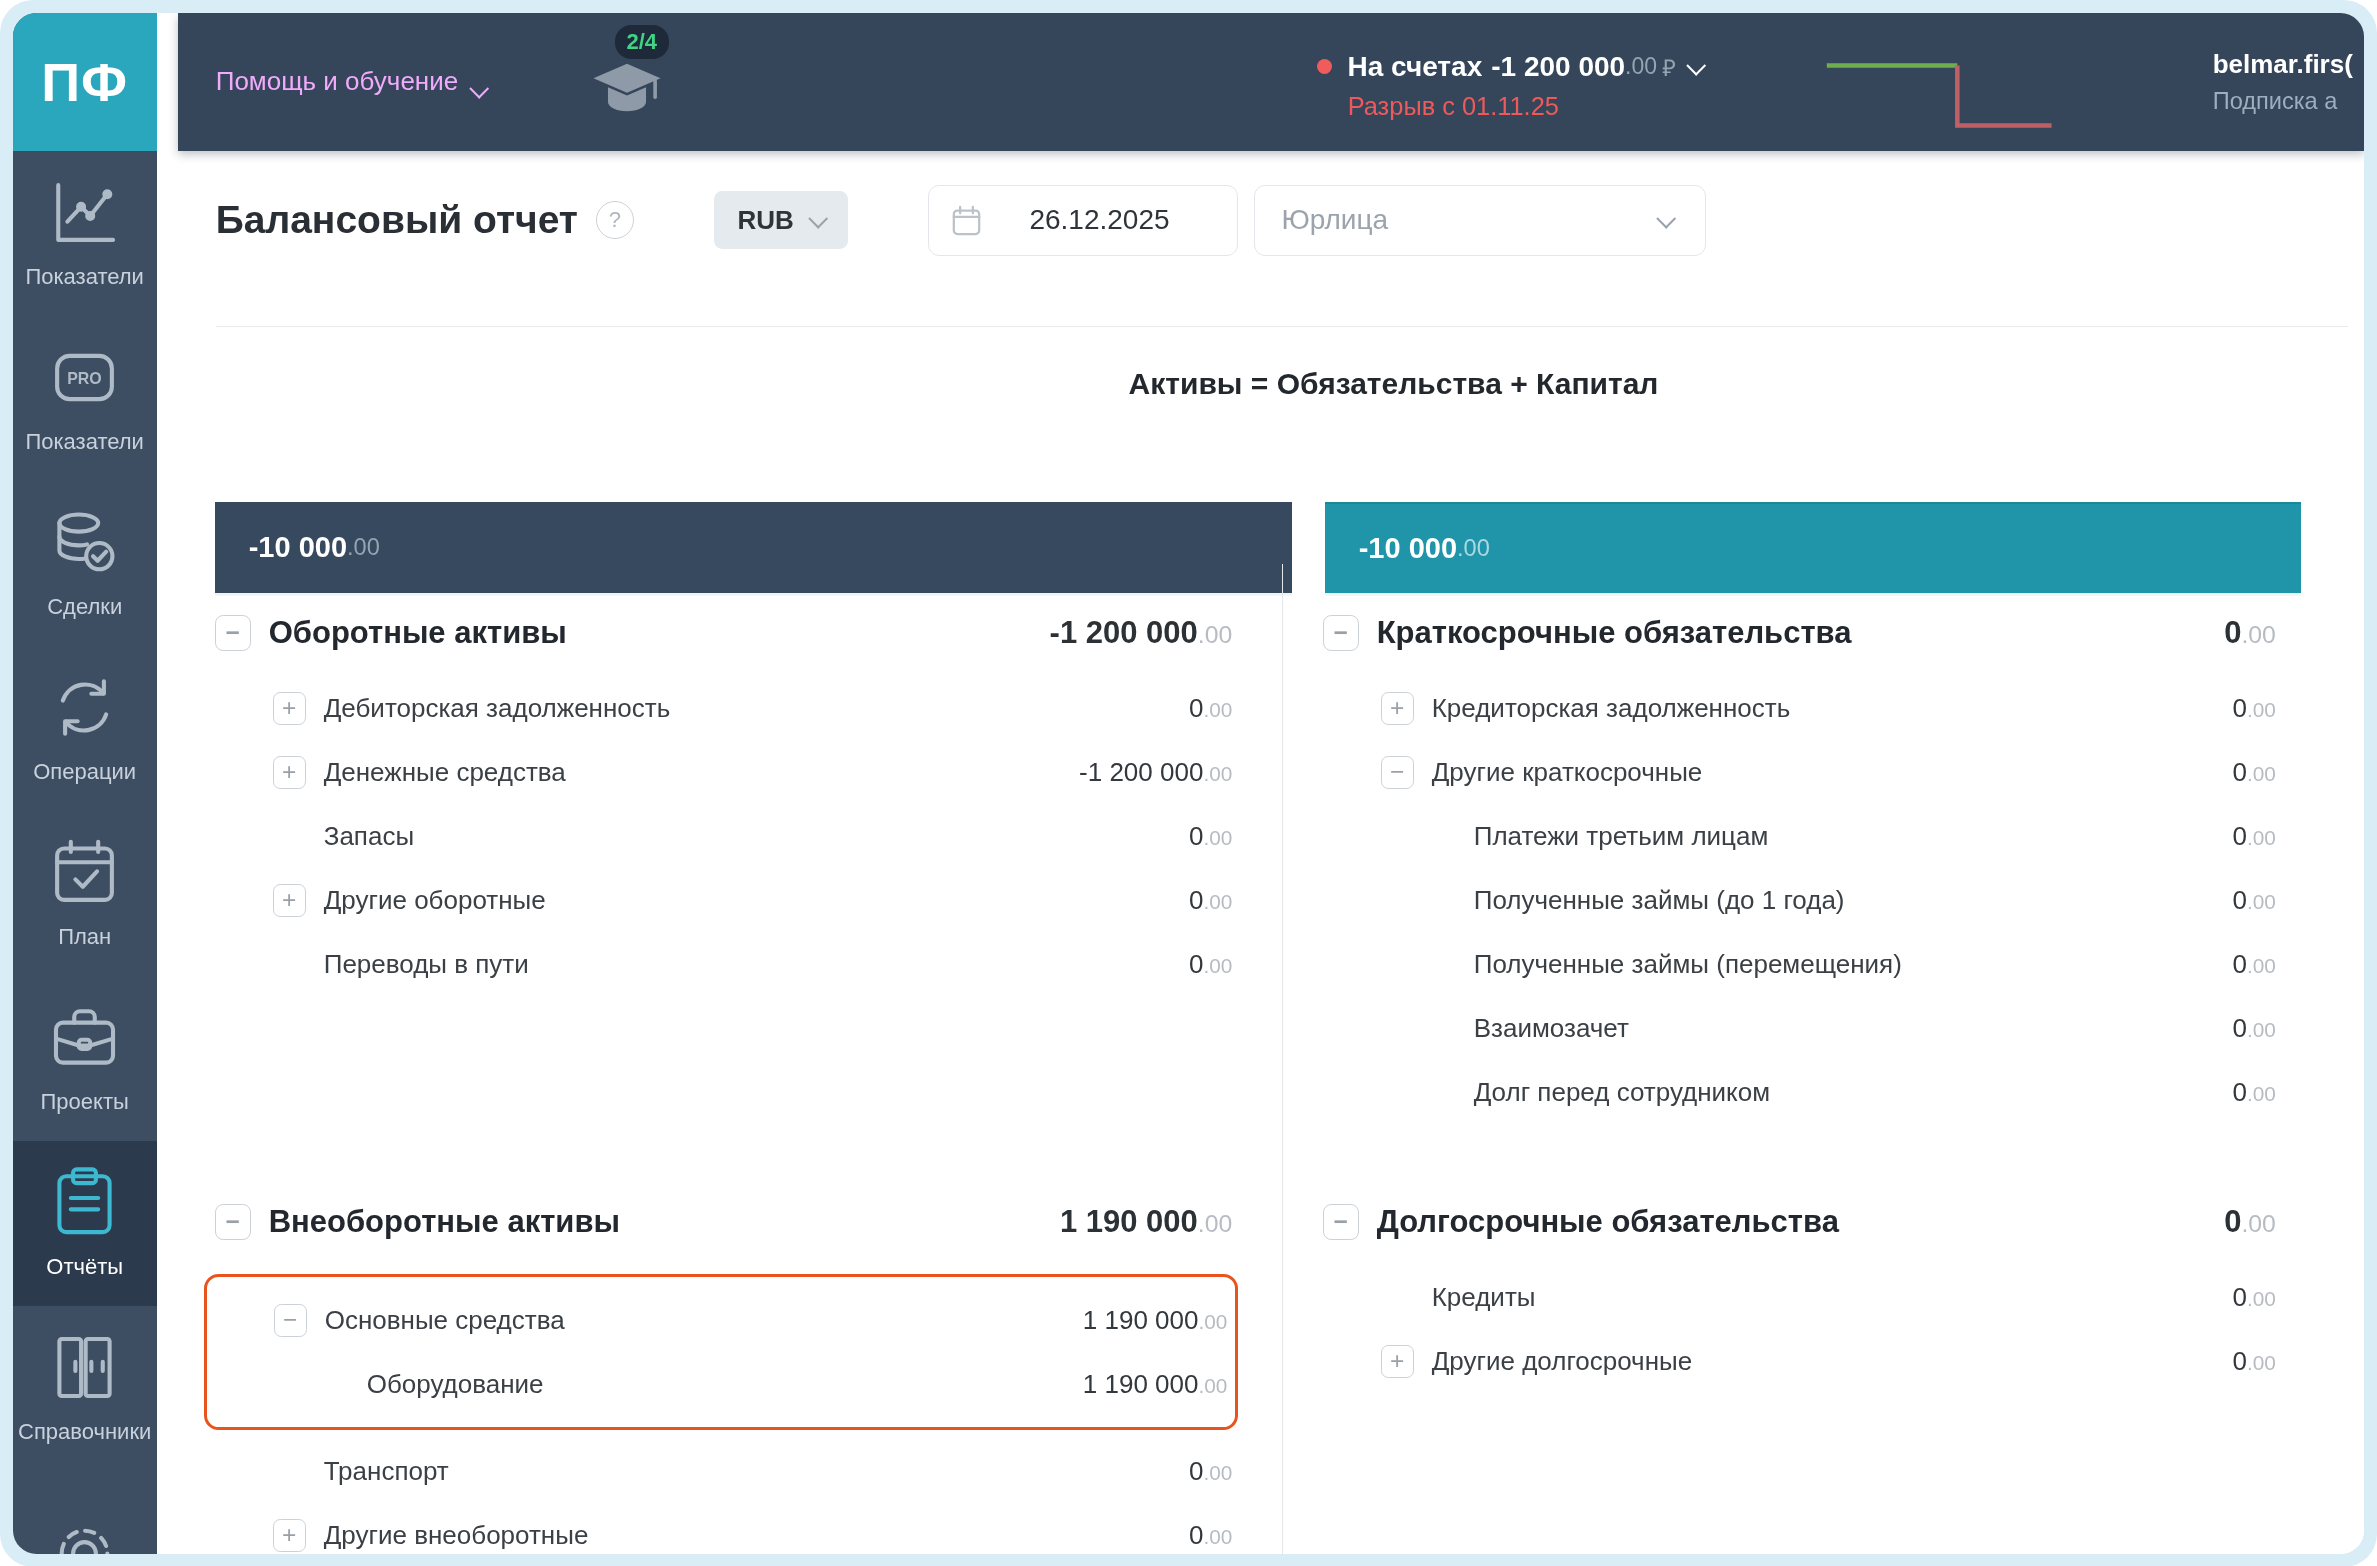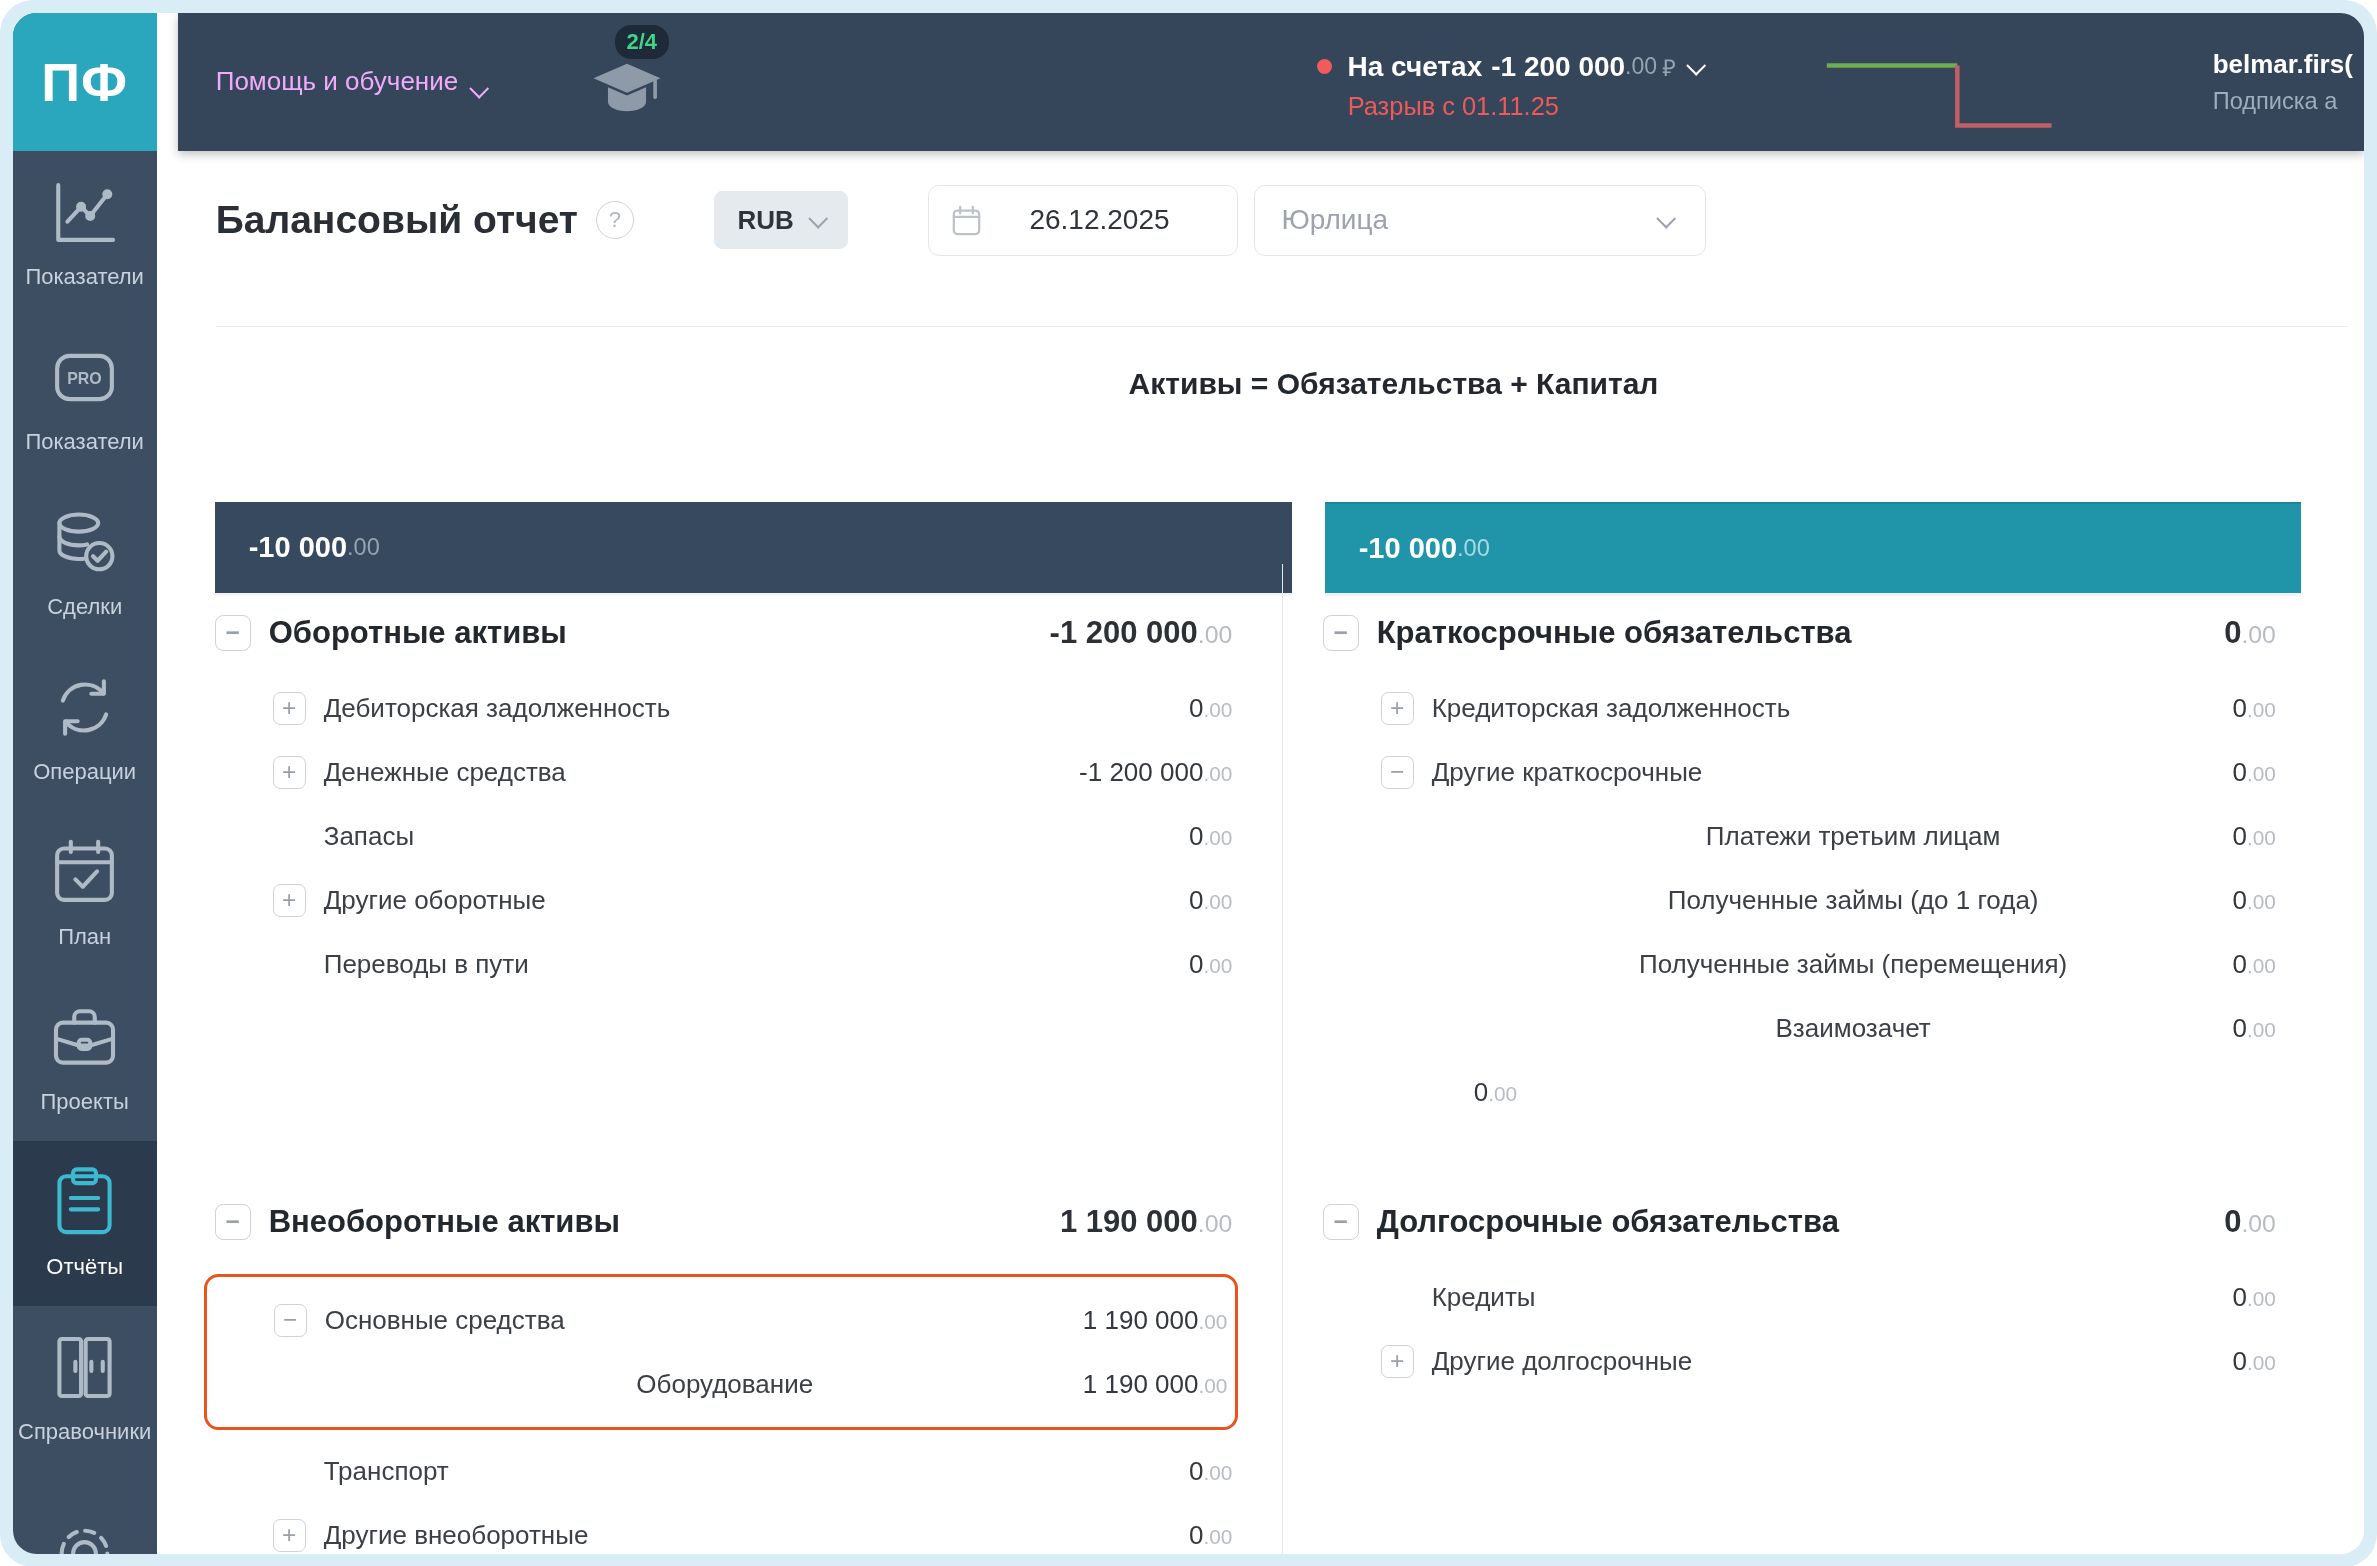--- a/index.html
+++ b/index.html
@@ -58,21 +58,21 @@
   .bar-liab{flex:1;background:#2095AA;border-top:2.7px solid #1B8799;box-sizing:border-box;}
   .bar .dec{font-size:23.6px;font-weight:400;}
   .bar-assets .dec{color:#93A3B1;}
   .bar-liab .dec{color:#A9D8E2;}
   .divider{position:absolute;left:1104px;top:413px;bottom:0;width:1.8px;background:#E5E8EB;}
   .columns{position:absolute;left:37px;right:63px;top:413px;bottom:0;display:grid;grid-template-columns:1043px 1fr;column-gap:65px;row-gap:54px;align-content:start;padding-top:25.4px;}
 
   
   .row{height:64px;display:flex;align-items:center;padding:0 25.4px 0 58px;font-size:26px;color:#3B4046;}
   .row.hdr{height:87px;padding-left:0;font-size:31px;font-weight:700;color:#23282E;}
-  .row.lvl2{padding-left:151px;text-align:center;}
+  .row.lvl2{padding-left:151px;}
   .exp{flex:none;width:33px;height:33px;border:1.8px solid #CCD1D7;border-radius:7.3px;color:#99A0A8;font-size:24.5px;line-height:30px;text-align:center;margin-right:18px;background:#fff;cursor:pointer;box-sizing:border-box;}
   .exp.ph{visibility:hidden;cursor:default;}
   .hdr .exp{width:36px;height:36px;line-height:34px;border-radius:8.2px;}
   .row .label{flex:1;}
   .val{white-space:nowrap;}
   .val .int{font-weight:700;color:#2C3136;}
   .row:not(.hdr) .val .int{font-weight:500;color:#33383E;}
   .val .dec{font-weight:400;color:#B7BCC2;font-size:0.8em;}
   .hl-box{border:3.6px solid #E9541E;border-radius:14.5px;margin:9px 20px 9px -11px;padding:11px 0;}
   .hl-box .row{padding-left:67px;padding-right:7.3px;}
@@ -327,20 +327,21 @@
             </div>
             <div class="row lvl2">
               <span class="label">Полученные займы (перемещения)</span>
               <span class="val"><span class="int">0</span><span class="dec">.00</span></span>
             </div>
             <div class="row lvl2">
               <span class="label">Взаимозачет</span>
               <span class="val"><span class="int">0</span><span class="dec">.00</span></span>
             </div>
             <div class="row lvl2">
+              <span class="label">Долг перед сотрудником</span>
               <span class="val"><span class="int">0</span><span class="dec">.00</span></span>
             </div>
           </div>
           <div class="section" style="grid-area: 2 / 2;">
             <div class="row hdr">
               <span class="exp">−</span>
               <span class="label">Долгосрочные обязательства</span>
               <span class="val"><span class="int">0</span><span class="dec">.00</span></span>
             </div>
             <div class="row">

